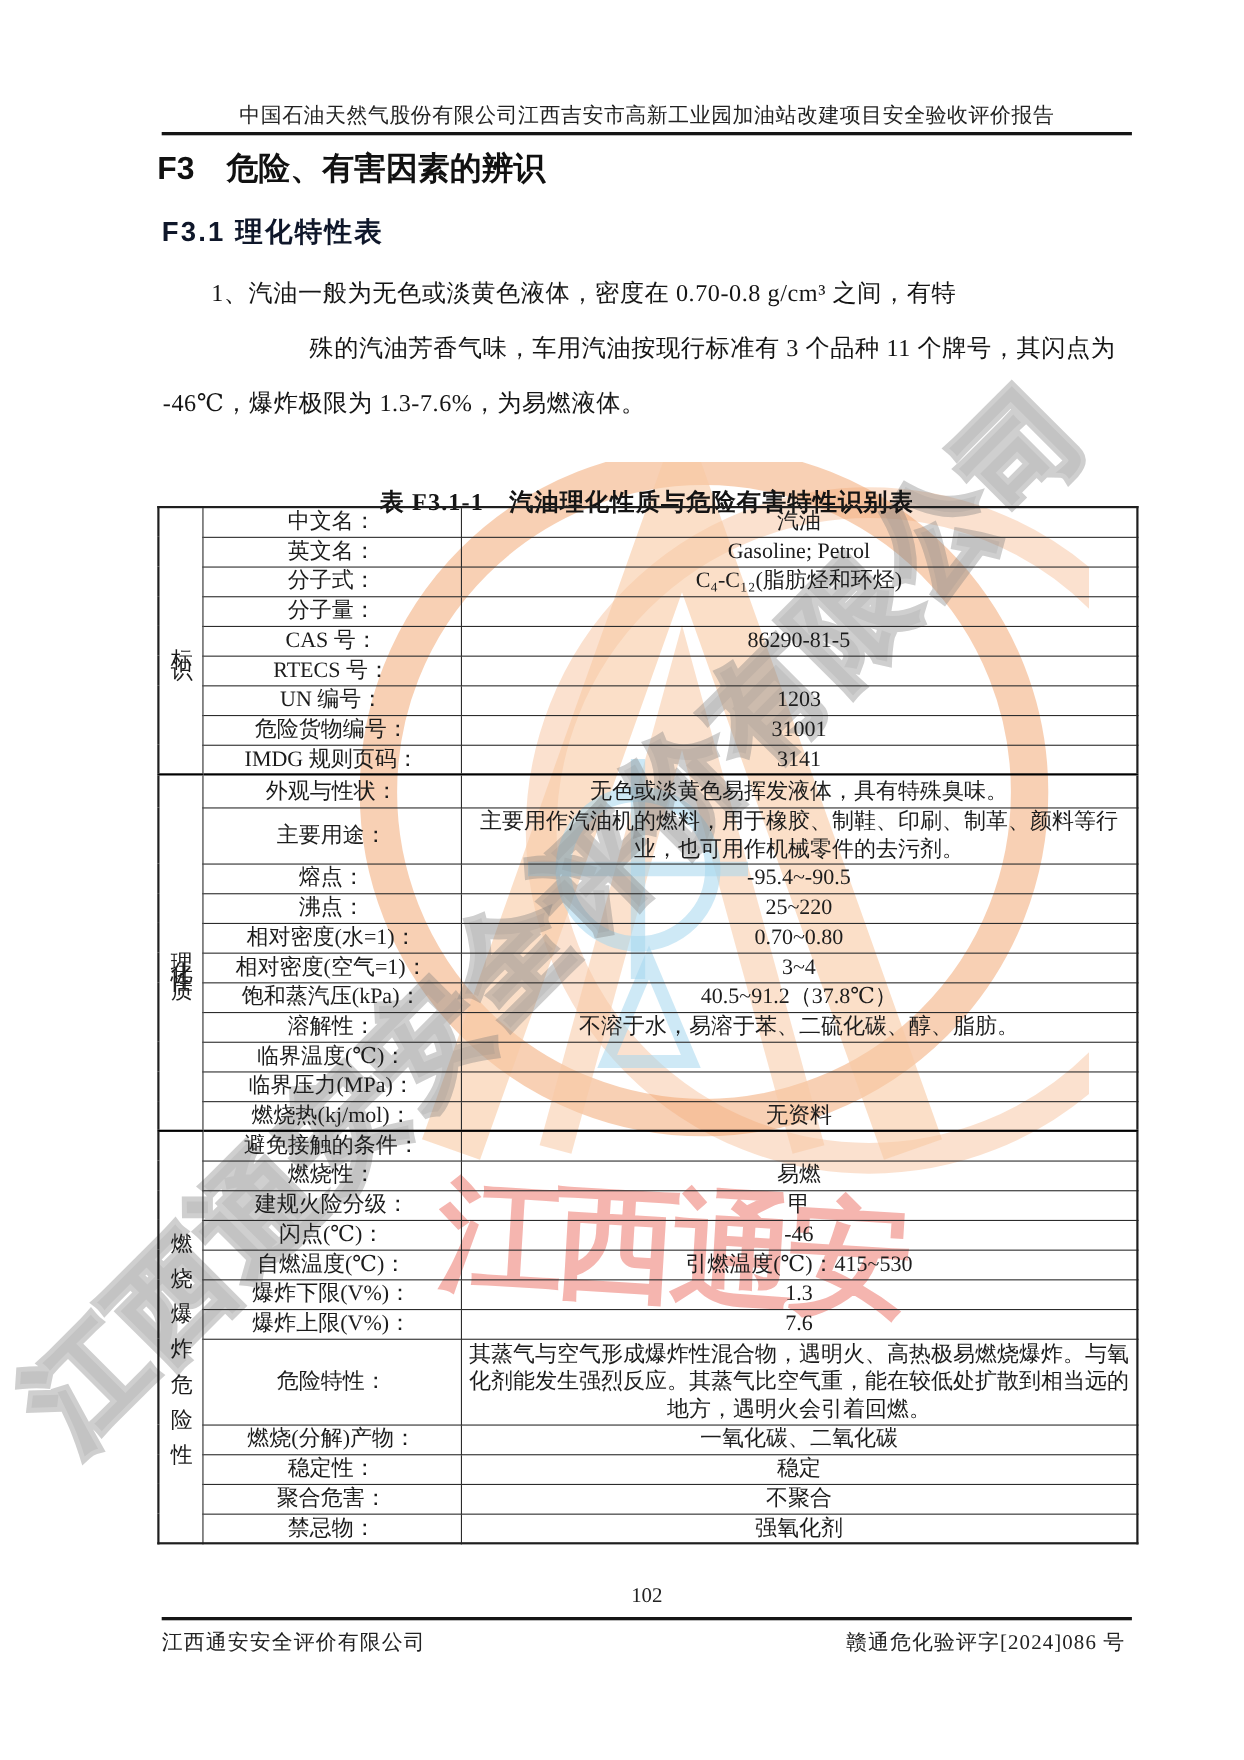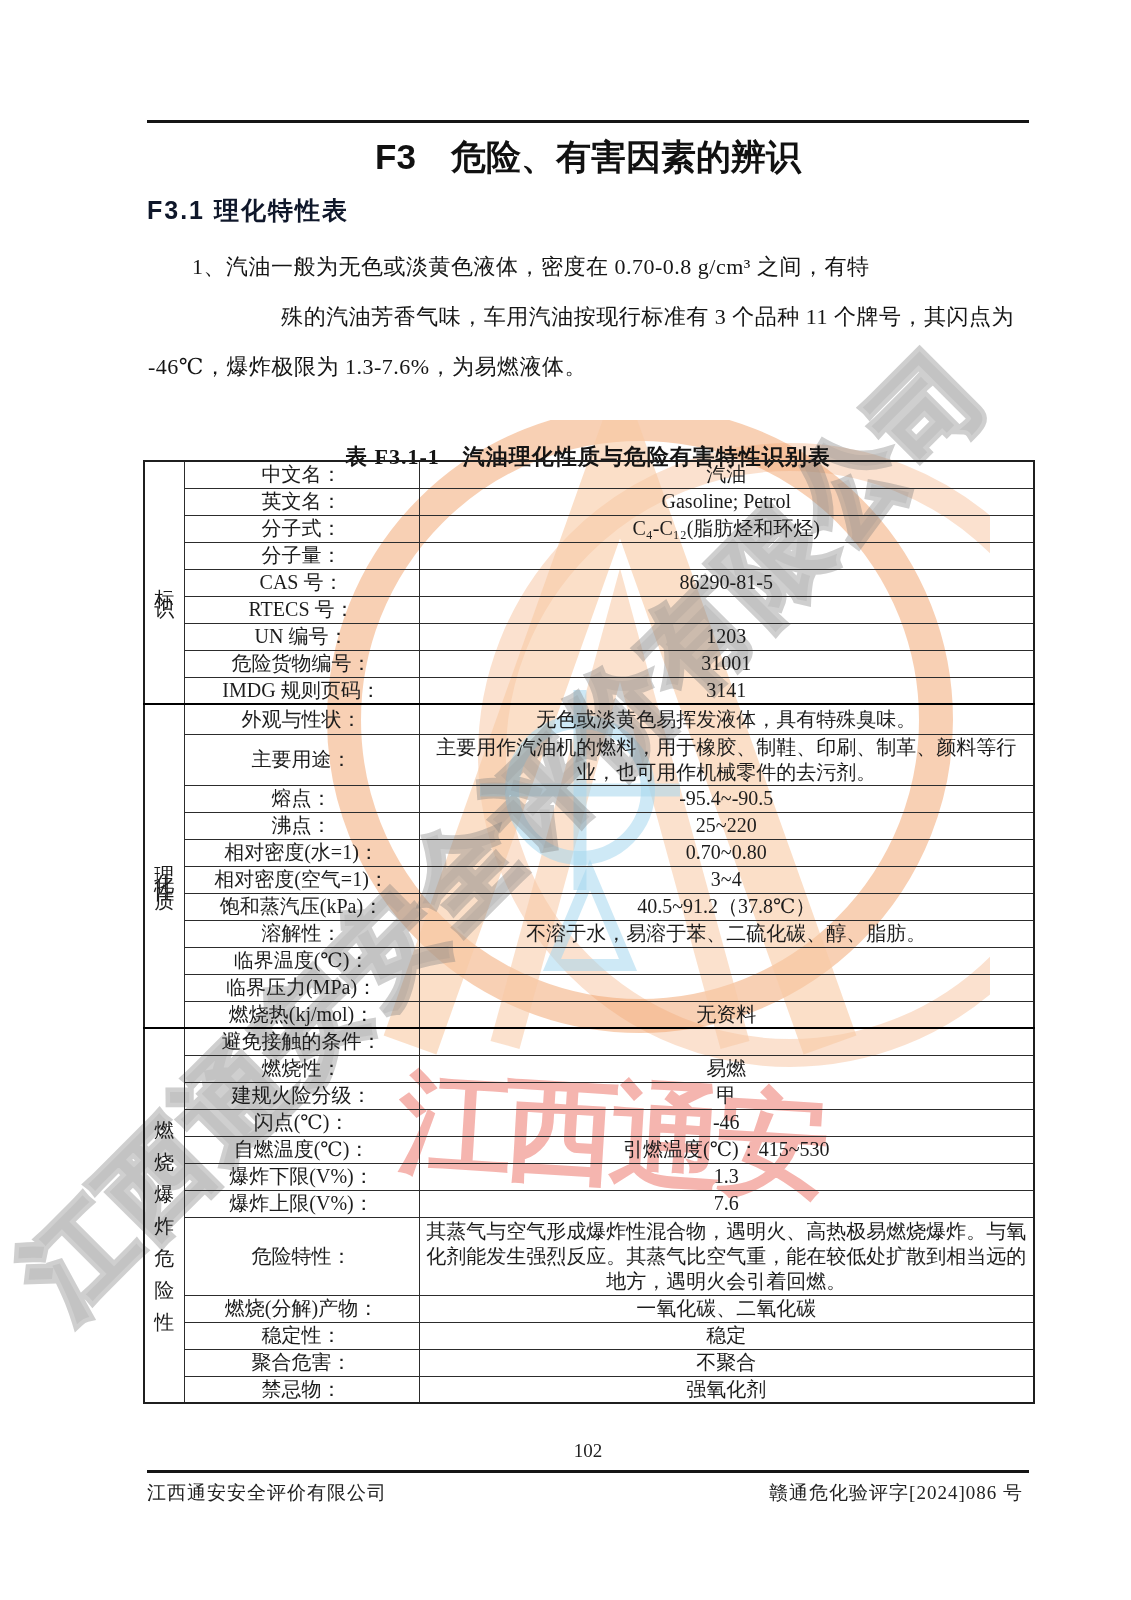--- a/index.html
+++ b/index.html
@@ -30,23 +30,23 @@
     color:#e95c50;opacity:0.45;
   }
 
   
   .doc-header{
     position:absolute;left:143px;top:92px;width:890px;text-align:center;
     font-size:19px;letter-spacing:0.5px;color:#222;
   }
   .header-rule{position:absolute;left:147px;top:120px;width:882px;height:3px;background:#151515;}
   .doc-title{
-    position:absolute;left:143px;top:134px;width:890px;text-align:center;
+    position:absolute;left:143px;top:134px;width:890px;text-align:left;
     font-family:"Liberation Sans","DejaVu Sans",sans-serif;
-    font-weight:bold;font-size:35px;color:#111;
+    font-weight:bold;font-size:29px;color:#111;
   }
   .section-heading{
     position:absolute;left:147px;top:194px;
     font-family:"Liberation Sans","DejaVu Sans",sans-serif;
     font-weight:bold;font-size:25px;color:#0f172a;letter-spacing:2px;
   }
 
   
   .para-line{
     position:absolute;left:148px;width:866px;font-size:22px;color:#151515;
@@ -117,20 +117,21 @@
       <line x1="290" y1="270" x2="290" y2="470" stroke="#a6d7ee" stroke-width="13" opacity="0.55"></line>
 
       <path d="M 300 455 L 338 545 L 262 545 Z" fill="none" stroke="#a6d7ee" stroke-width="12" opacity="0.55"></path>
     </svg>
     <div class="wm-diagonal">江西通安安全评价有限公司</div>
     <div class="wm-red">江西通安</div>
   </div>
 
   <div class="layer content">
 
+    <div class="doc-header">中国石油天然气股份有限公司江西吉安市高新工业园加油站改建项目安全验收评价报告</div>
     <div class="header-rule"></div>
 
     <div class="doc-title">F3　危险、有害因素的辨识</div>
 
     <div class="section-heading">F3.1 理化特性表</div>
 
     <div class="para-line l1">1、汽油一般为无色或淡黄色液体，密度在 0.70-0.8 g/cm³ 之间，有特</div>
     <div class="para-line l2">殊的汽油芳香气味，车用汽油按现行标准有 3 个品种 11 个牌号，其闪点为</div>
     <div class="para-line l3">-46℃，爆炸极限为 1.3-7.6%，为易燃液体。</div>
 

